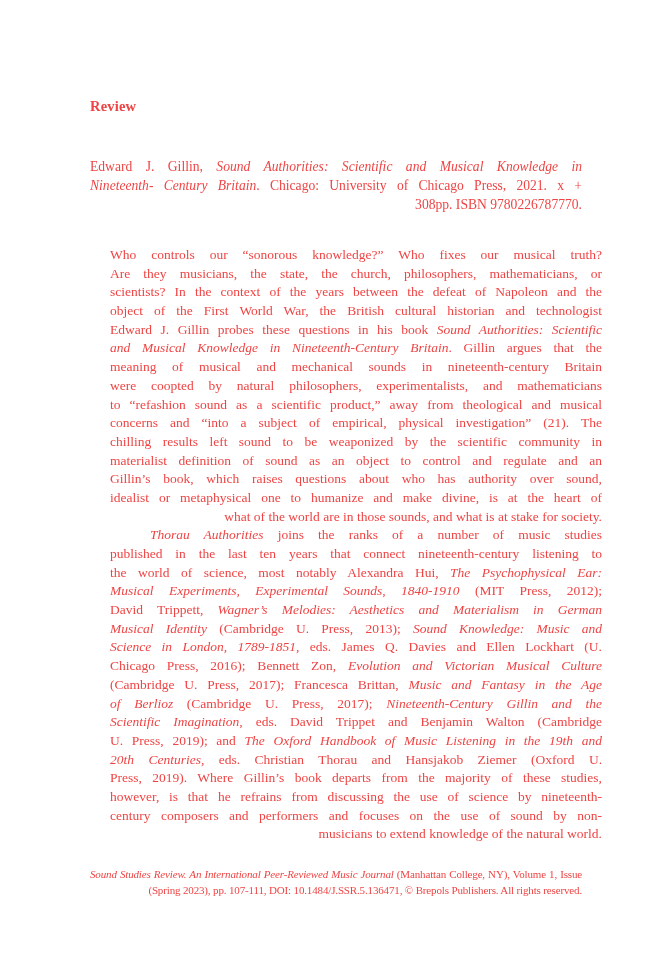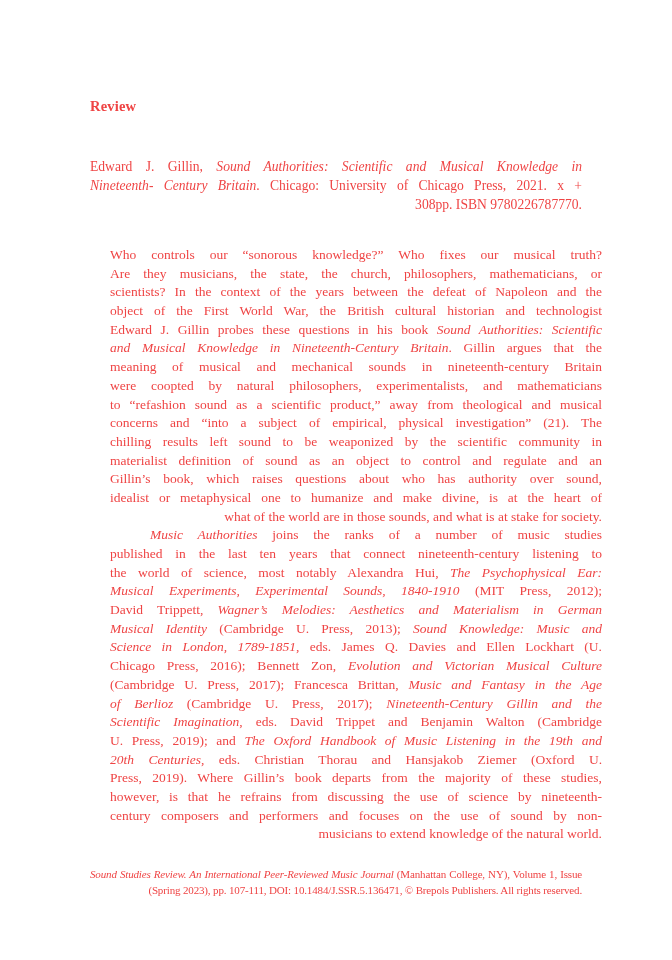--- a/index.html
+++ b/index.html
@@ -77,21 +77,21 @@
         <div class="line just"><span>were coopted by natural philosophers, experimentalists, and mathematicians</span></div>
         <div class="line just"><span>to “refashion sound as a scientific product,” away from theological and musical</span></div>
         <div class="line just"><span>concerns and “into a subject of empirical, physical investigation” (21). The</span></div>
         <div class="line just"><span>chilling results left sound to be weaponized by the scientific community in</span></div>
         <div class="line just"><span>materialist definition of sound as an object to control and regulate and an</span></div>
         <div class="line just"><span>Gillin’s book, which raises questions about who has authority over sound,</span></div>
         <div class="line just"><span>idealist or metaphysical one to humanize and make divine, is at the heart of</span></div>
         <div class="line"><span>what of the world are in those sounds, and what is at stake for society.</span></div>
       </div>
     <div class="para">
-        <div class="line just ind"><span class="it">Music Authorities</span><span> joins the ranks of a number of music studies</span></div>
+        <div class="line just ind"><span class="it">Thorau Authorities</span><span> joins the ranks of a number of music studies</span></div>
         <div class="line just"><span>published in the last ten years that connect nineteenth-century listening to</span></div>
         <div class="line just"><span>the world of science, most notably Alexandra Hui, </span><span class="it">The Psychophysical Ear:</span></div>
         <div class="line just"><span class="it">Musical Experiments, Experimental Sounds, 1840-1910</span><span> (MIT Press, 2012);</span></div>
         <div class="line just"><span>David Trippett, </span><span class="it">Wagner’s Melodies: Aesthetics and Materialism in German</span></div>
         <div class="line just"><span class="it">Musical Identity</span><span> (Cambridge U. Press, 2013); </span><span class="it">Sound Knowledge: Music and</span></div>
         <div class="line just"><span class="it">Science in London, 1789-1851</span><span>, eds. James Q. Davies and Ellen Lockhart (U.</span></div>
         <div class="line just"><span>Chicago Press, 2016); Bennett Zon, </span><span class="it">Evolution and Victorian Musical Culture</span></div>
         <div class="line just"><span>(Cambridge U. Press, 2017); Francesca Brittan, </span><span class="it">Music and Fantasy in the Age</span></div>
         <div class="line just"><span class="it">of Berlioz</span><span> (Cambridge U. Press, 2017); </span><span class="it">Nineteenth-Century Gillin and the</span></div>
         <div class="line just"><span class="it">Scientific Imagination</span><span>, eds. David Trippet and Benjamin Walton (Cambridge</span></div>

